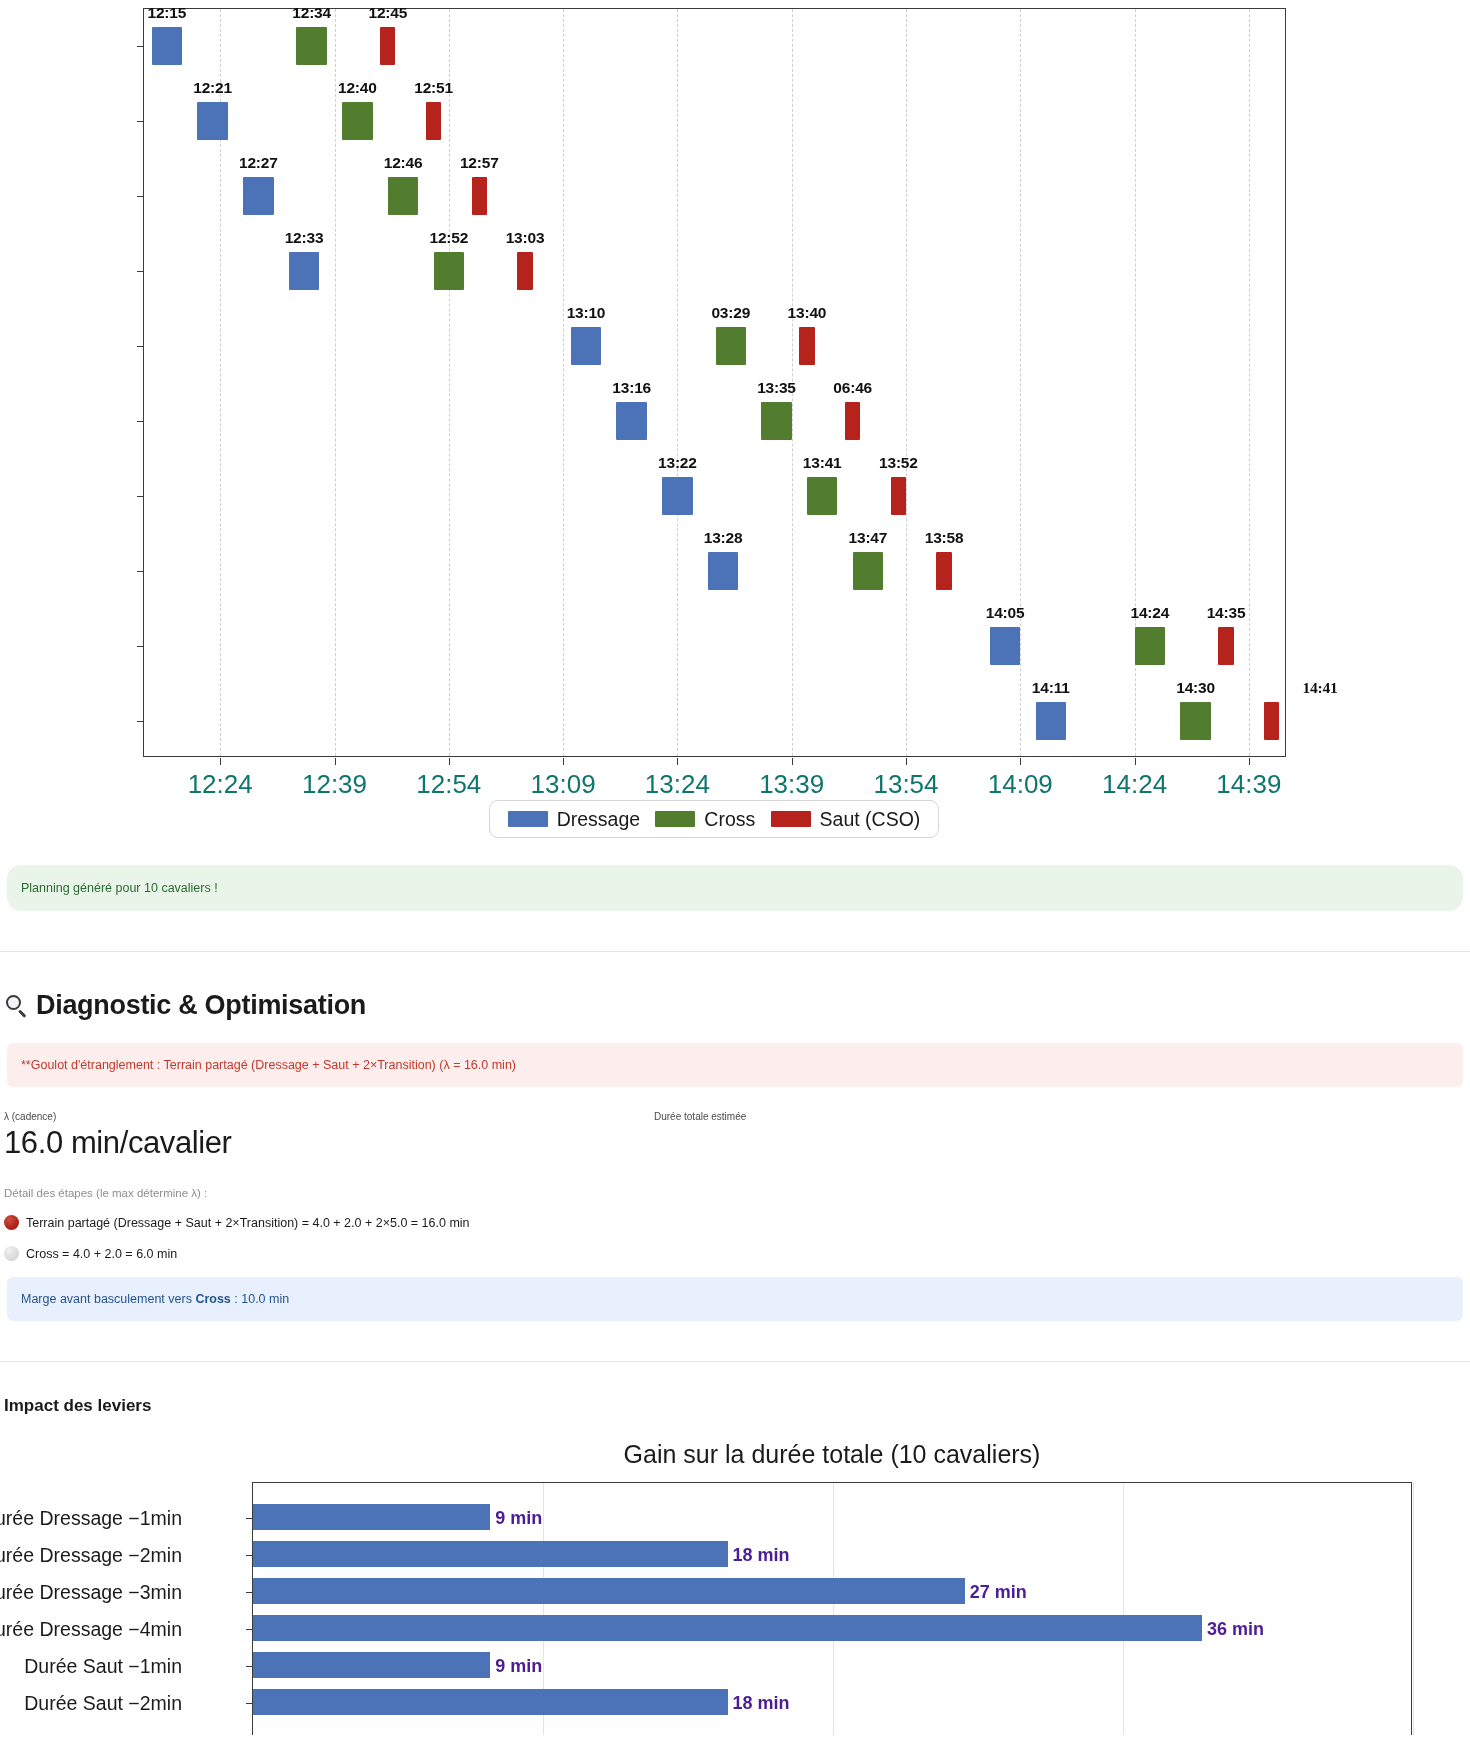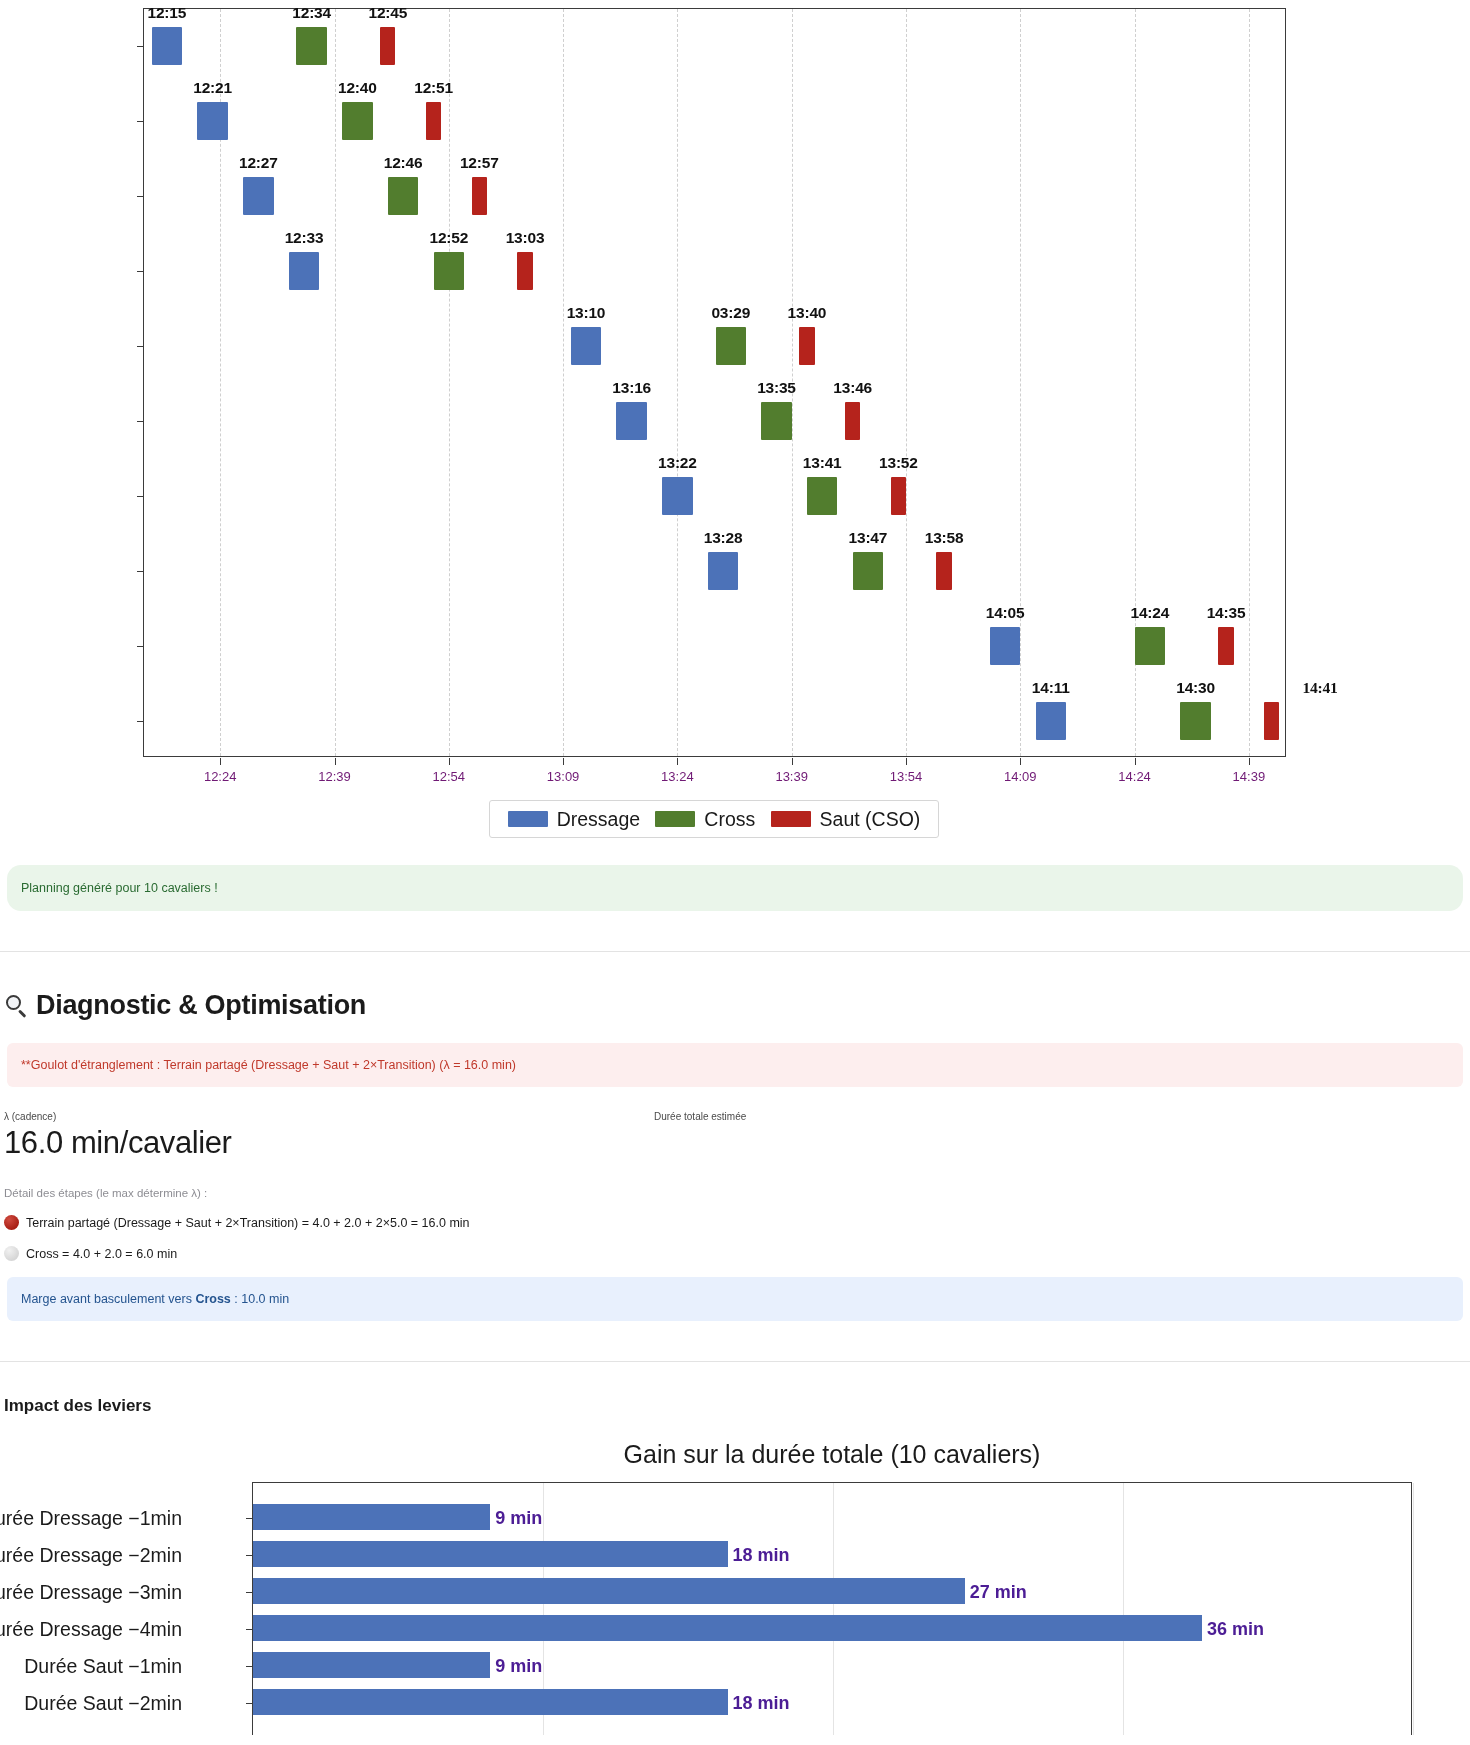--- a/index.html
+++ b/index.html
@@ -52,31 +52,31 @@
     border-top: 1.6px solid #3b3b3b;
   }
   .xtickmark {
     position: absolute;
     top: 749px; height: 7px; width: 0;
     border-left: 1.6px solid #3b3b3b;
   }
   .xlabel {
     position: absolute;
     top: 760px;
-    font-size: 13px;
-    color: #701a75;
+    font-size: 26px;
+    color: #0f766e;
     white-space: nowrap;
     transform: translateX(-50%);
   }
   .legend {
     position: absolute;
     left: 489px; top: 800px;
     width: 450px; height: 38px;
     border: 1px solid #d6d6d6;
-    border-radius: 3px;
+    border-radius: 9px;
     background: #fff;
     display: flex;
     align-items: center;
     justify-content: space-around;
     padding: 0 10px;
   }
   .legend-item { display: flex; align-items: center; gap: 9px; }
   .legend-swatch { width: 40px; height: 16px; border-radius: 1px; }
   .legend-text { font-size: 19.5px; color: #1a1a1a; }
 
@@ -329,21 +329,21 @@
         <div class="gbar-lbl" style="left: 441.96px; top: 295.05px;">13:10</div>
         <div class="gbar cross" title="Cavalier 5 Cross 13:29" style="left: 571.5px; width: 30.48px; top: 318.05px; height: 38px;"></div>
         <div class="gbar-lbl" style="left: 586.74px; top: 295.05px;">03:29</div>
         <div class="gbar saut" title="Cavalier 5 Saut (CSO) 13:40" style="left: 655.32px; width: 15.24px; top: 318.05px; height: 38px;"></div>
         <div class="gbar-lbl" style="left: 662.94px; top: 295.05px;">13:40</div>
         <div class="gbar dressage" title="Cavalier 6 Dressage 13:16" style="left: 472.44px; width: 30.48px; top: 392.95px; height: 38px;"></div>
         <div class="gbar-lbl" style="left: 487.68px; top: 369.95px;">13:16</div>
         <div class="gbar cross" title="Cavalier 6 Cross 13:35" style="left: 617.22px; width: 30.48px; top: 392.95px; height: 38px;"></div>
         <div class="gbar-lbl" style="left: 632.46px; top: 369.95px;">13:35</div>
         <div class="gbar saut" title="Cavalier 6 Saut (CSO) 13:46" style="left: 701.04px; width: 15.24px; top: 392.95px; height: 38px;"></div>
-        <div class="gbar-lbl" style="left: 708.66px; top: 369.95px;">13:46</div>
+        <div class="gbar-lbl" style="left: 708.66px; top: 369.95px;">06:46</div>
         <div class="gbar dressage" title="Cavalier 7 Dressage 13:22" style="left: 518.16px; width: 30.48px; top: 467.85px; height: 38px;"></div>
         <div class="gbar-lbl" style="left: 533.4px; top: 444.85px;">13:22</div>
         <div class="gbar cross" title="Cavalier 7 Cross 13:41" style="left: 662.94px; width: 30.48px; top: 467.85px; height: 38px;"></div>
         <div class="gbar-lbl" style="left: 678.18px; top: 444.85px;">13:41</div>
         <div class="gbar saut" title="Cavalier 7 Saut (CSO) 13:52" style="left: 746.76px; width: 15.24px; top: 467.85px; height: 38px;"></div>
         <div class="gbar-lbl" style="left: 754.38px; top: 444.85px;">13:52</div>
         <div class="gbar dressage" title="Cavalier 8 Dressage 13:28" style="left: 563.88px; width: 30.48px; top: 542.75px; height: 38px;"></div>
         <div class="gbar-lbl" style="left: 579.12px; top: 519.75px;">13:28</div>
         <div class="gbar cross" title="Cavalier 8 Cross 13:47" style="left: 708.66px; width: 30.48px; top: 542.75px; height: 38px;"></div>
         <div class="gbar-lbl" style="left: 723.9px; top: 519.75px;">13:47</div>

